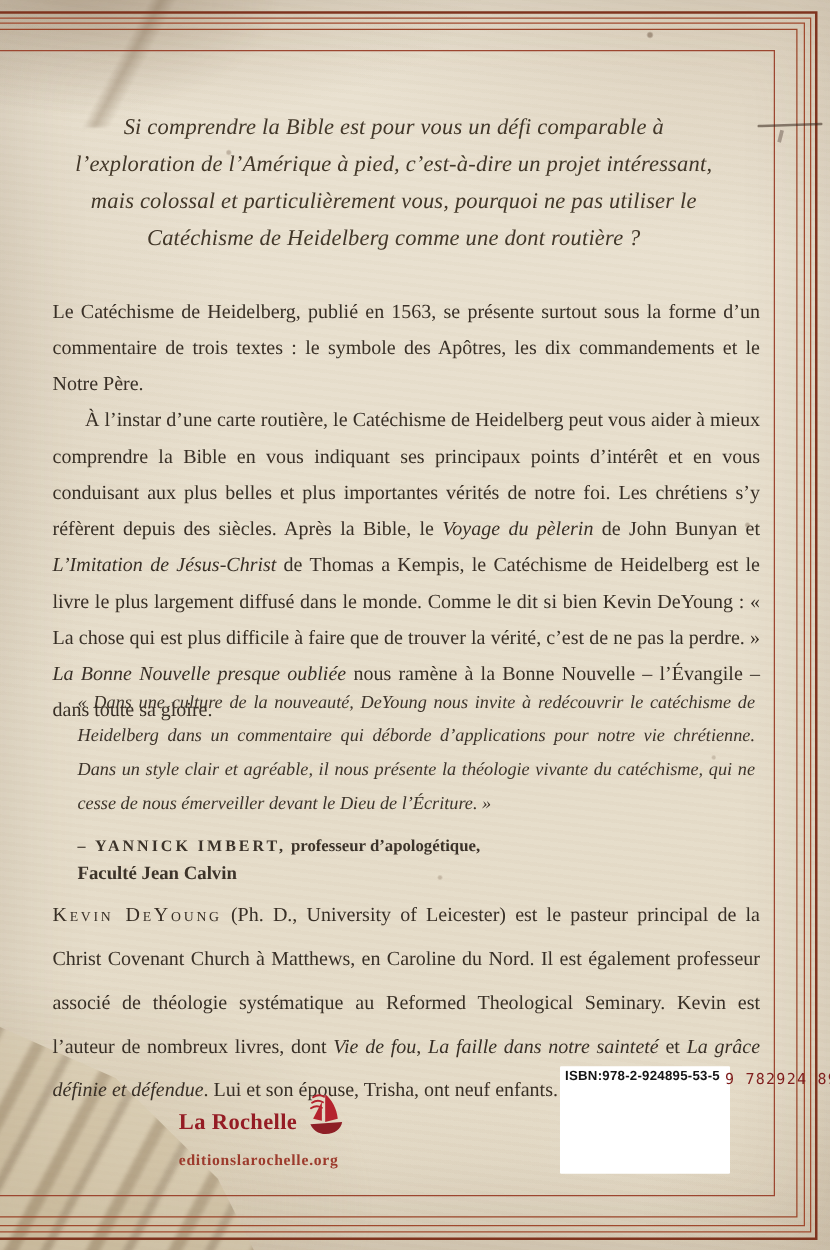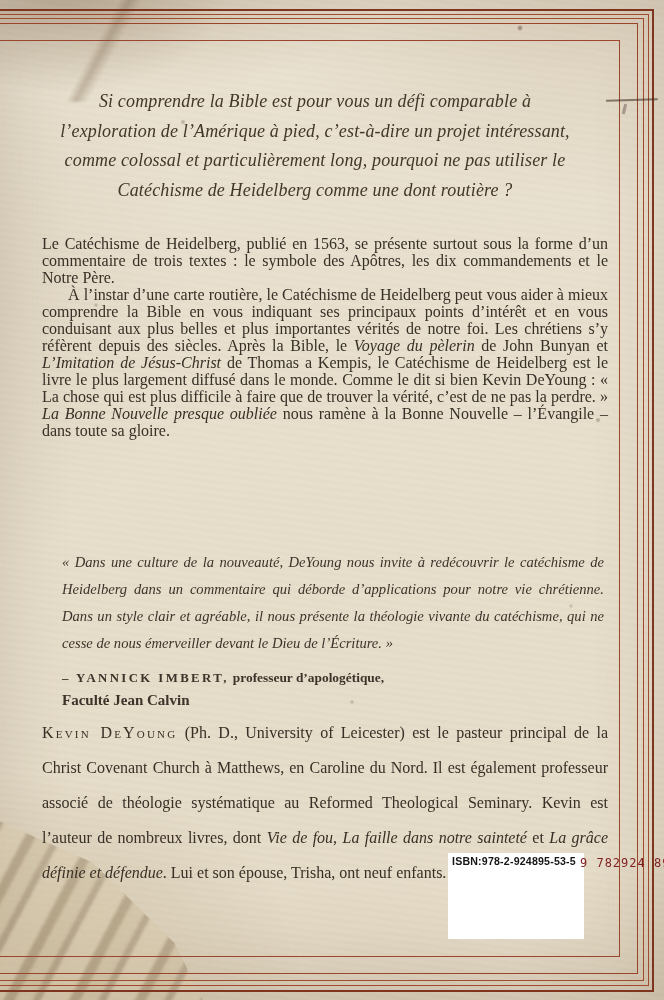--- a/index.html
+++ b/index.html
@@ -57,21 +57,21 @@
     background:rgba(55,38,28,.55);transform:rotate(-2deg);border-radius:1px;}
   .scratch2{position:absolute;top:104px;right:38px;width:3px;height:10px;
     background:rgba(55,38,28,.35);transform:rotate(14deg);}
 
   .headline{
     position:absolute;top:87px;left:28px;right:62px;text-align:center;
     font-style:italic;font-size:18px;line-height:29.5px;color:#423729;
     letter-spacing:.15px;
   }
   .body-section{position:absolute;top:235px;left:42px;right:56px;}
-  .body-section p{margin:0;font-size:16px;line-height:17px;text-align:justify;}
+  .body-section p{margin:0;font-size:16px;line-height:29px;text-align:justify;}
   .body-section p.indent{text-indent:26px;}
 
   .quote-section{position:absolute;top:549px;left:62px;right:60px;}
   .endorsement{font-style:italic;font-size:14.6px;line-height:27px;text-align:justify;color:#3c332a;}
   .attribution{margin-top:9px;padding-right:12px;color:#3c332a;line-height:22px;}
   .attr-name{font-size:12.8px;font-weight:700;text-transform:uppercase;letter-spacing:2.4px;}
   .attr-role{font-size:13.4px;font-weight:700;}
   .attr-org{font-size:15px;font-weight:700;}
 
   .bio{position:absolute;top:715px;left:42px;right:56px;
@@ -117,21 +117,21 @@
   <div class="frame f2"></div>
   <div class="frame f3"></div>
   <div class="frame f4"></div>
   <div class="frame f5"></div>
   <div class="scratch"></div>
   <div class="scratch2"></div>
 
   <div class="headline">
     <div>Si comprendre la Bible est pour vous un défi comparable à</div>
     <div>l’exploration de l’Amérique à pied, c’est-à-dire un projet intéressant,</div>
-    <div>comme colossal et particulièrement long, pourquoi ne pas utiliser le</div>
+    <div>mais colossal et particulièrement vous, pourquoi ne pas utiliser le</div>
     <div>Catéchisme de Heidelberg comme une dont routière ?</div>
   </div>
 
   <div class="body-section">
     <p><span>Le Catéchisme de Heidelberg, publié en 1563, se présente surtout sous la forme d’un commentaire de trois textes : le symbole des Apôtres, les dix commandements et le Notre Père.</span></p>
     <p class="indent"><span>À l’instar d’une carte routière, le Catéchisme de Heidelberg peut vous aider à mieux comprendre la Bible en vous indiquant ses principaux points d’intérêt et en vous conduisant aux plus belles et plus importantes vérités de notre foi. Les chrétiens s’y réfèrent depuis des siècles. Après la Bible, le </span><span class="it">Voyage du pèlerin</span><span> de John Bunyan et </span><span class="it">L’Imitation de Jésus-Christ</span><span> de Thomas a Kempis, le Catéchisme de Heidelberg est le livre le plus largement diffusé dans le monde. Comme le dit si bien Kevin DeYoung : « La chose qui est plus difficile à faire que de trouver la vérité, c’est de ne pas la perdre. » </span><span class="it">La Bonne Nouvelle presque oubliée</span><span> nous ramène à la Bonne Nouvelle – l’Évangile – dans toute sa gloire.</span></p>
   </div>
 
   <div class="quote-section">
     <div class="endorsement"><span class="it">« Dans une culture de la nouveauté, DeYoung nous invite à redécouvrir le catéchisme de Heidelberg dans un commentaire qui déborde d’applications pour notre vie chrétienne. Dans un style clair et agréable, il nous présente la théologie vivante du catéchisme, qui ne cesse de nous émerveiller devant le Dieu de l’Écriture. »</span></div>
@@ -139,20 +139,36 @@
       <div>
         <span class="attr-name">– Yannick Imbert,</span>
         <span class="attr-role">professeur d’apologétique,</span>
       </div>
       <div class="attr-org">Faculté Jean Calvin</div>
     </div>
   </div>
 
   <p class="bio"><span class="sc">Kevin DeYoung</span><span> (Ph. D., University of Leicester) est le pasteur principal de la Christ Covenant Church à Matthews, en Caroline du Nord. Il est également professeur associé de théologie systématique au Reformed Theological Seminary. Kevin est l’auteur de nombreux livres, dont </span><span class="it">Vie de fou</span><span>, </span><span class="it">La faille dans notre sainteté</span><span> et </span><span class="it">La grâce définie et défendue</span><span>. Lui et son épouse, Trisha, ont neuf enfants.</span></p>
 
+  <div class="publisher">
+    <div class="brand-row">
+      <span class="brand-name">La Rochelle</span>
+      <svg class="ship" viewBox="0 0 32 40" aria-hidden="true">
+        <g fill="none" stroke="#b5232e" stroke-width="1.7" stroke-linecap="round">
+          <path d="M4,5 Q9,1.5 14,4.5"></path>
+          <path d="M3,10 Q8,6.5 13,9.5"></path>
+          <path d="M2,15 Q7,11.5 12,14.5"></path>
+        </g>
+        <path d="M15,2 C21,7 25.5,15 26.5,24.5 L15,27.5 Z" fill="#b5232e"></path>
+        <path d="M12,9 L12,26.5 L4,24.5 Z" fill="#b5232e"></path>
+        <path d="M1.5,29.5 L30.5,27.5 C29.5,33.5 24,38.5 15.5,38.5 C8.5,38.5 3.5,34.5 1.5,29.5 Z" fill="#8e1f26"></path>
+      </svg>
+    </div>
+    <div class="website">editionslarochelle.org</div>
+  </div>
 
   <div class="barcode">
     <div class="isbn-label">ISBN:978-2-924895-53-5</div>
     <div class="bars"></div>
     <div class="digits">9 782924 895535</div>
   </div>
 
 </div>
 
 </body></html>

